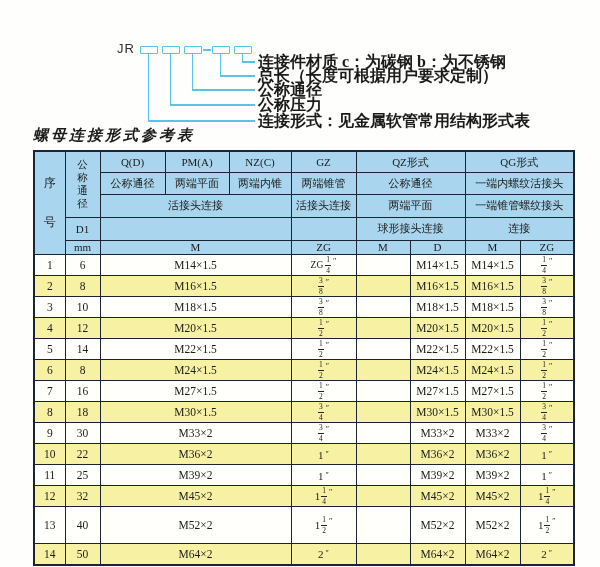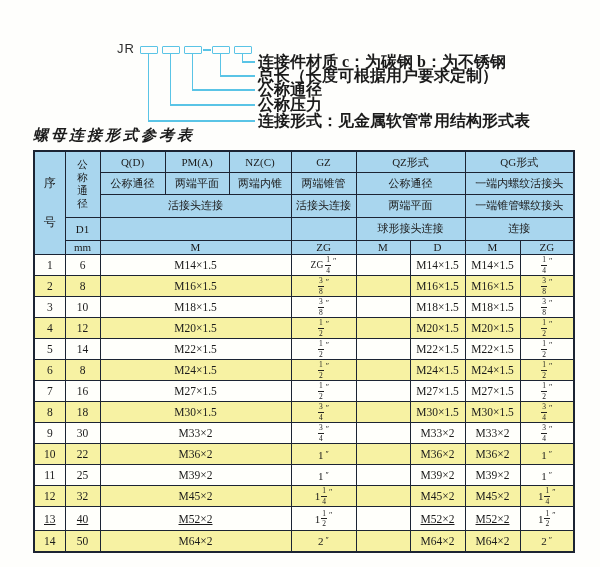--- a/index.html
+++ b/index.html
@@ -388,21 +388,21 @@
         <td>M45×2</td>
         <td><span class="fw">
             <span class="whole">1</span>
             <span class="fr">
               <span class="n">1</span>
               <span class="d">4</span>
             </span>
             <span class="inch">″</span>
           </span></td>
       </tr>
-      <tr class="" style="height: 24px; text-decoration: underline;">
+      <tr class="" style="height: 37px;">
         <td>13</td>
         <td>40</td>
         <td colspan="3">M52×2</td>
         <td><span class="fw">
             <span class="whole">1</span>
             <span class="fr">
               <span class="n">1</span>
               <span class="d">2</span>
             </span>
             <span class="inch">″</span>

